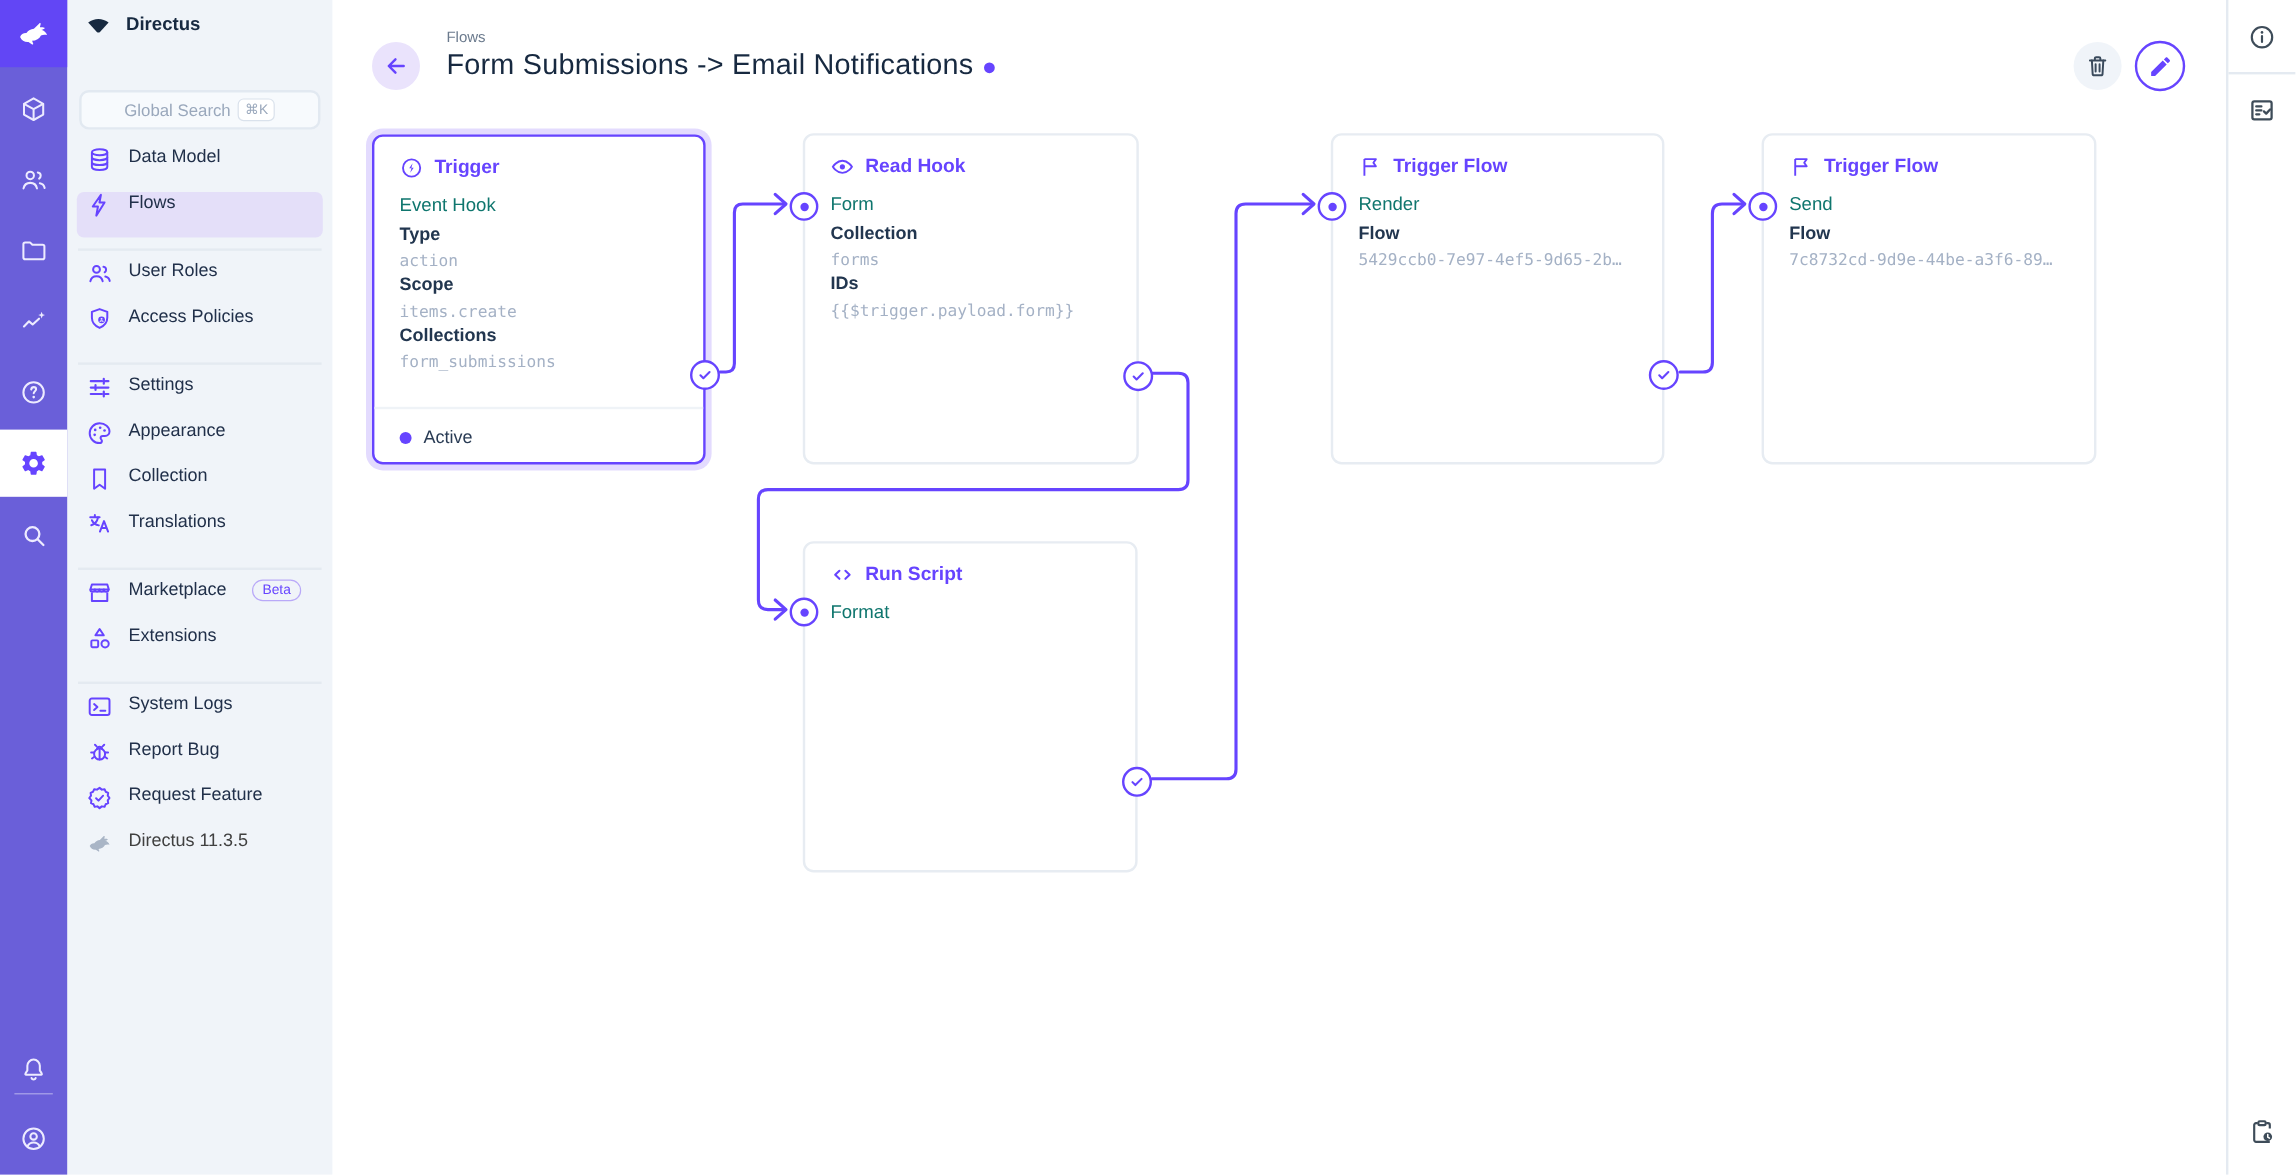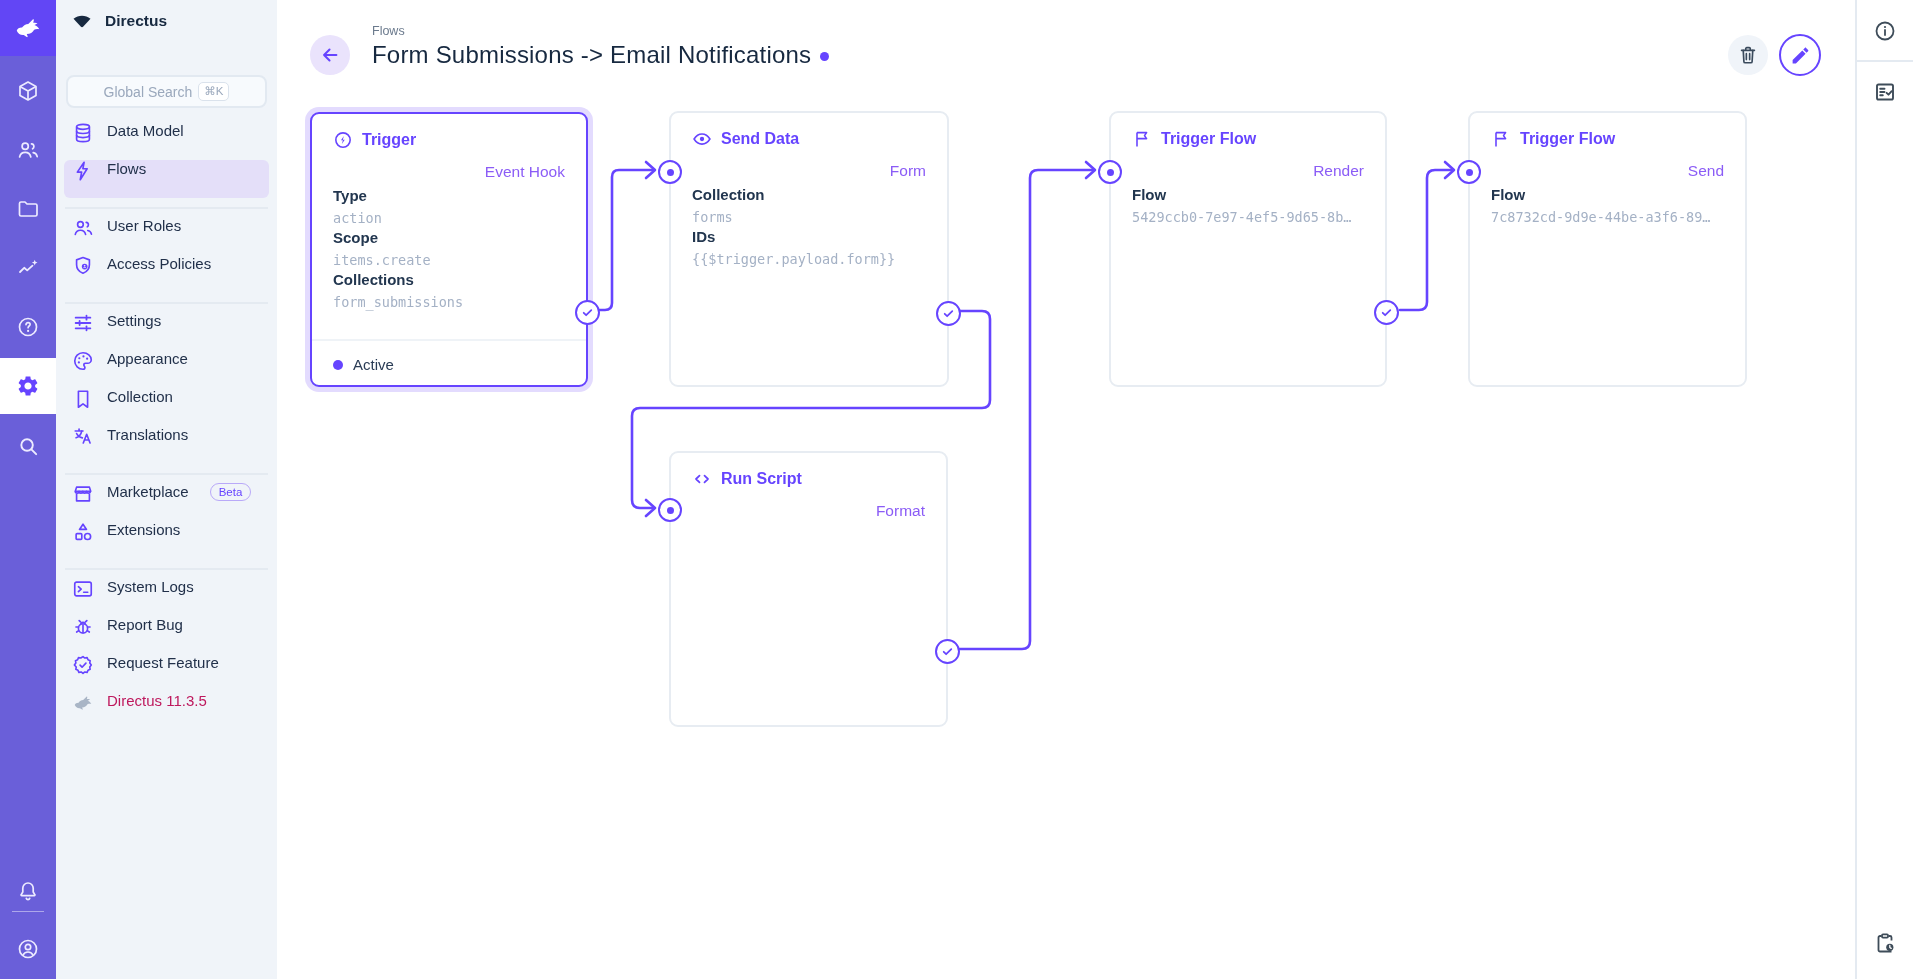--- a/index.html
+++ b/index.html
@@ -53,21 +53,21 @@
   }
   .nav { position:absolute; top:122px; left:0; right:0; }
   .nav-item {
     height:38px; display:flex; align-items:flex-start; gap:13px;
     padding-left:16px; cursor:pointer;
   }
   .nav-item .label { font-size:15px; font-weight:500; color:#21304A; }
   .nav-item.active {
     margin:0 8px; padding-left:8px; border-radius:6px; background:#E4DFF9;
   }
-  .nav-item.muted .label { color:#be185d; font-weight:500; }
+  .nav-item.muted .label { color:#404040; font-weight:500; }
   .nav-ico { width:22px; height:22px; color:#6644FF; flex:0 0 22px; }
   .nav-ico.gray { color:#A9B5C6; }
   .nav-divider { height:19px; position:relative; }
   .nav-divider::after {
     content:""; position:absolute; left:9px; right:9px; top:9px; height:2px;
     background:#E4EAF1;
   }
   .beta-badge {
     margin-left:8px; font-size:11.5px; color:#6644FF;
     border:1.5px solid #B9A9F8; border-radius:10px; padding:1.5px 8px 2.5px;
@@ -102,21 +102,21 @@
     position:absolute; background:#fff; border:2px solid #E7ECF2; border-radius:9px;
     cursor:pointer;
   }
   .flow-card.selected {
     border-color:#6644FF; box-shadow:0 0 0 5px #E3DBFE;
   }
   .card-pad { padding:16px 21px 0; }
   .card-header { display:flex; align-items:center; gap:9px; height:20px; }
   .card-header .hico { width:20px; height:20px; color:#6644FF; }
   .card-header .htxt { font-size:16px; font-weight:700; color:#6644FF; }
-  .node-name { margin-top:12px; font-size:15.5px; color:#8b5cf6; line-height:20px;text-align:right; }
+  .node-name { margin-top:12px; font-size:15.5px; color:#0f766e; line-height:20px; }
   .f-label { margin-top:4px; font-size:15px; font-weight:700; color:#22364F; line-height:20px; }
   .f-label.gap { margin-top:0; }
   .f-value {
     margin-top:2px; font-family:"DejaVu Sans Mono", monospace;
     font-size:13.5px; color:#A4B1C5; line-height:20px; white-space:nowrap; overflow:hidden;
   }
   .card-divider { position:absolute; left:0; right:0; bottom:44px; height:2px; background:#EFF3F7; }
   .status-row {
     position:absolute; left:21px; bottom:12px; display:flex; align-items:center; gap:10px;
     font-size:15px; color:#2A3C55;
@@ -485,21 +485,21 @@
 
   <div class="flow-card" style="left:392px;top:111px;width:280px;height:276px">
     <div class="card-pad">
       <div class="card-header">
         <span class="hico">
           <svg width="20" height="20" viewBox="0 0 24 24" fill="none" stroke="currentColor" stroke-width="1.9">
               <path d="M2.5 12S6.2 5.9 12 5.9 21.5 12 21.5 12 17.8 18.1 12 18.1 2.5 12 2.5 12z"></path>
               <circle cx="12" cy="12" r="2.6" fill="currentColor" stroke="none"></circle>
             </svg>
         </span>
-        <span class="htxt">Send Data</span>
+        <span class="htxt">Read Hook</span>
       </div>
       <div class="node-name">Form</div>
       <div class="f-label">Collection</div>
       <div class="f-value">forms</div>
       <div class="f-label gap">IDs</div>
       <div class="f-value">{{$trigger.payload.form}}</div>
     </div>
     <div class="in-conn" style="top:47px"></div>
     <div class="out-conn" style="top:188px">
       <svg width="13" height="13" viewBox="0 0 24 24" fill="none" stroke="currentColor" stroke-width="3.2" stroke-linecap="round" stroke-linejoin="round">
@@ -534,21 +534,21 @@
         <span class="hico">
           <svg width="20" height="20" viewBox="0 0 24 24" fill="none" stroke="currentColor" stroke-width="1.9" stroke-linejoin="round">
               <path d="M6 21V4.3"></path>
               <path d="M6 4.3h11.5L15 7.9l2.5 3.6H6"></path>
             </svg>
         </span>
         <span class="htxt">Trigger Flow</span>
       </div>
       <div class="node-name">Render</div>
       <div class="f-label">Flow</div>
-      <div class="f-value">5429ccb0-7e97-4ef5-9d65-8b…</div>
+      <div class="f-value">5429ccb0-7e97-4ef5-9d65-2b…</div>
     </div>
     <div class="in-conn" style="top:47px"></div>
     <div class="out-conn" style="top:187px">
       <svg width="13" height="13" viewBox="0 0 24 24" fill="none" stroke="currentColor" stroke-width="3.2" stroke-linecap="round" stroke-linejoin="round">
           <path d="M5 12.5l4.5 4.5L19 7.5"></path>
         </svg>
     </div>
   </div>
 
   <div class="flow-card" style="left:1191px;top:111px;width:279px;height:276px">

